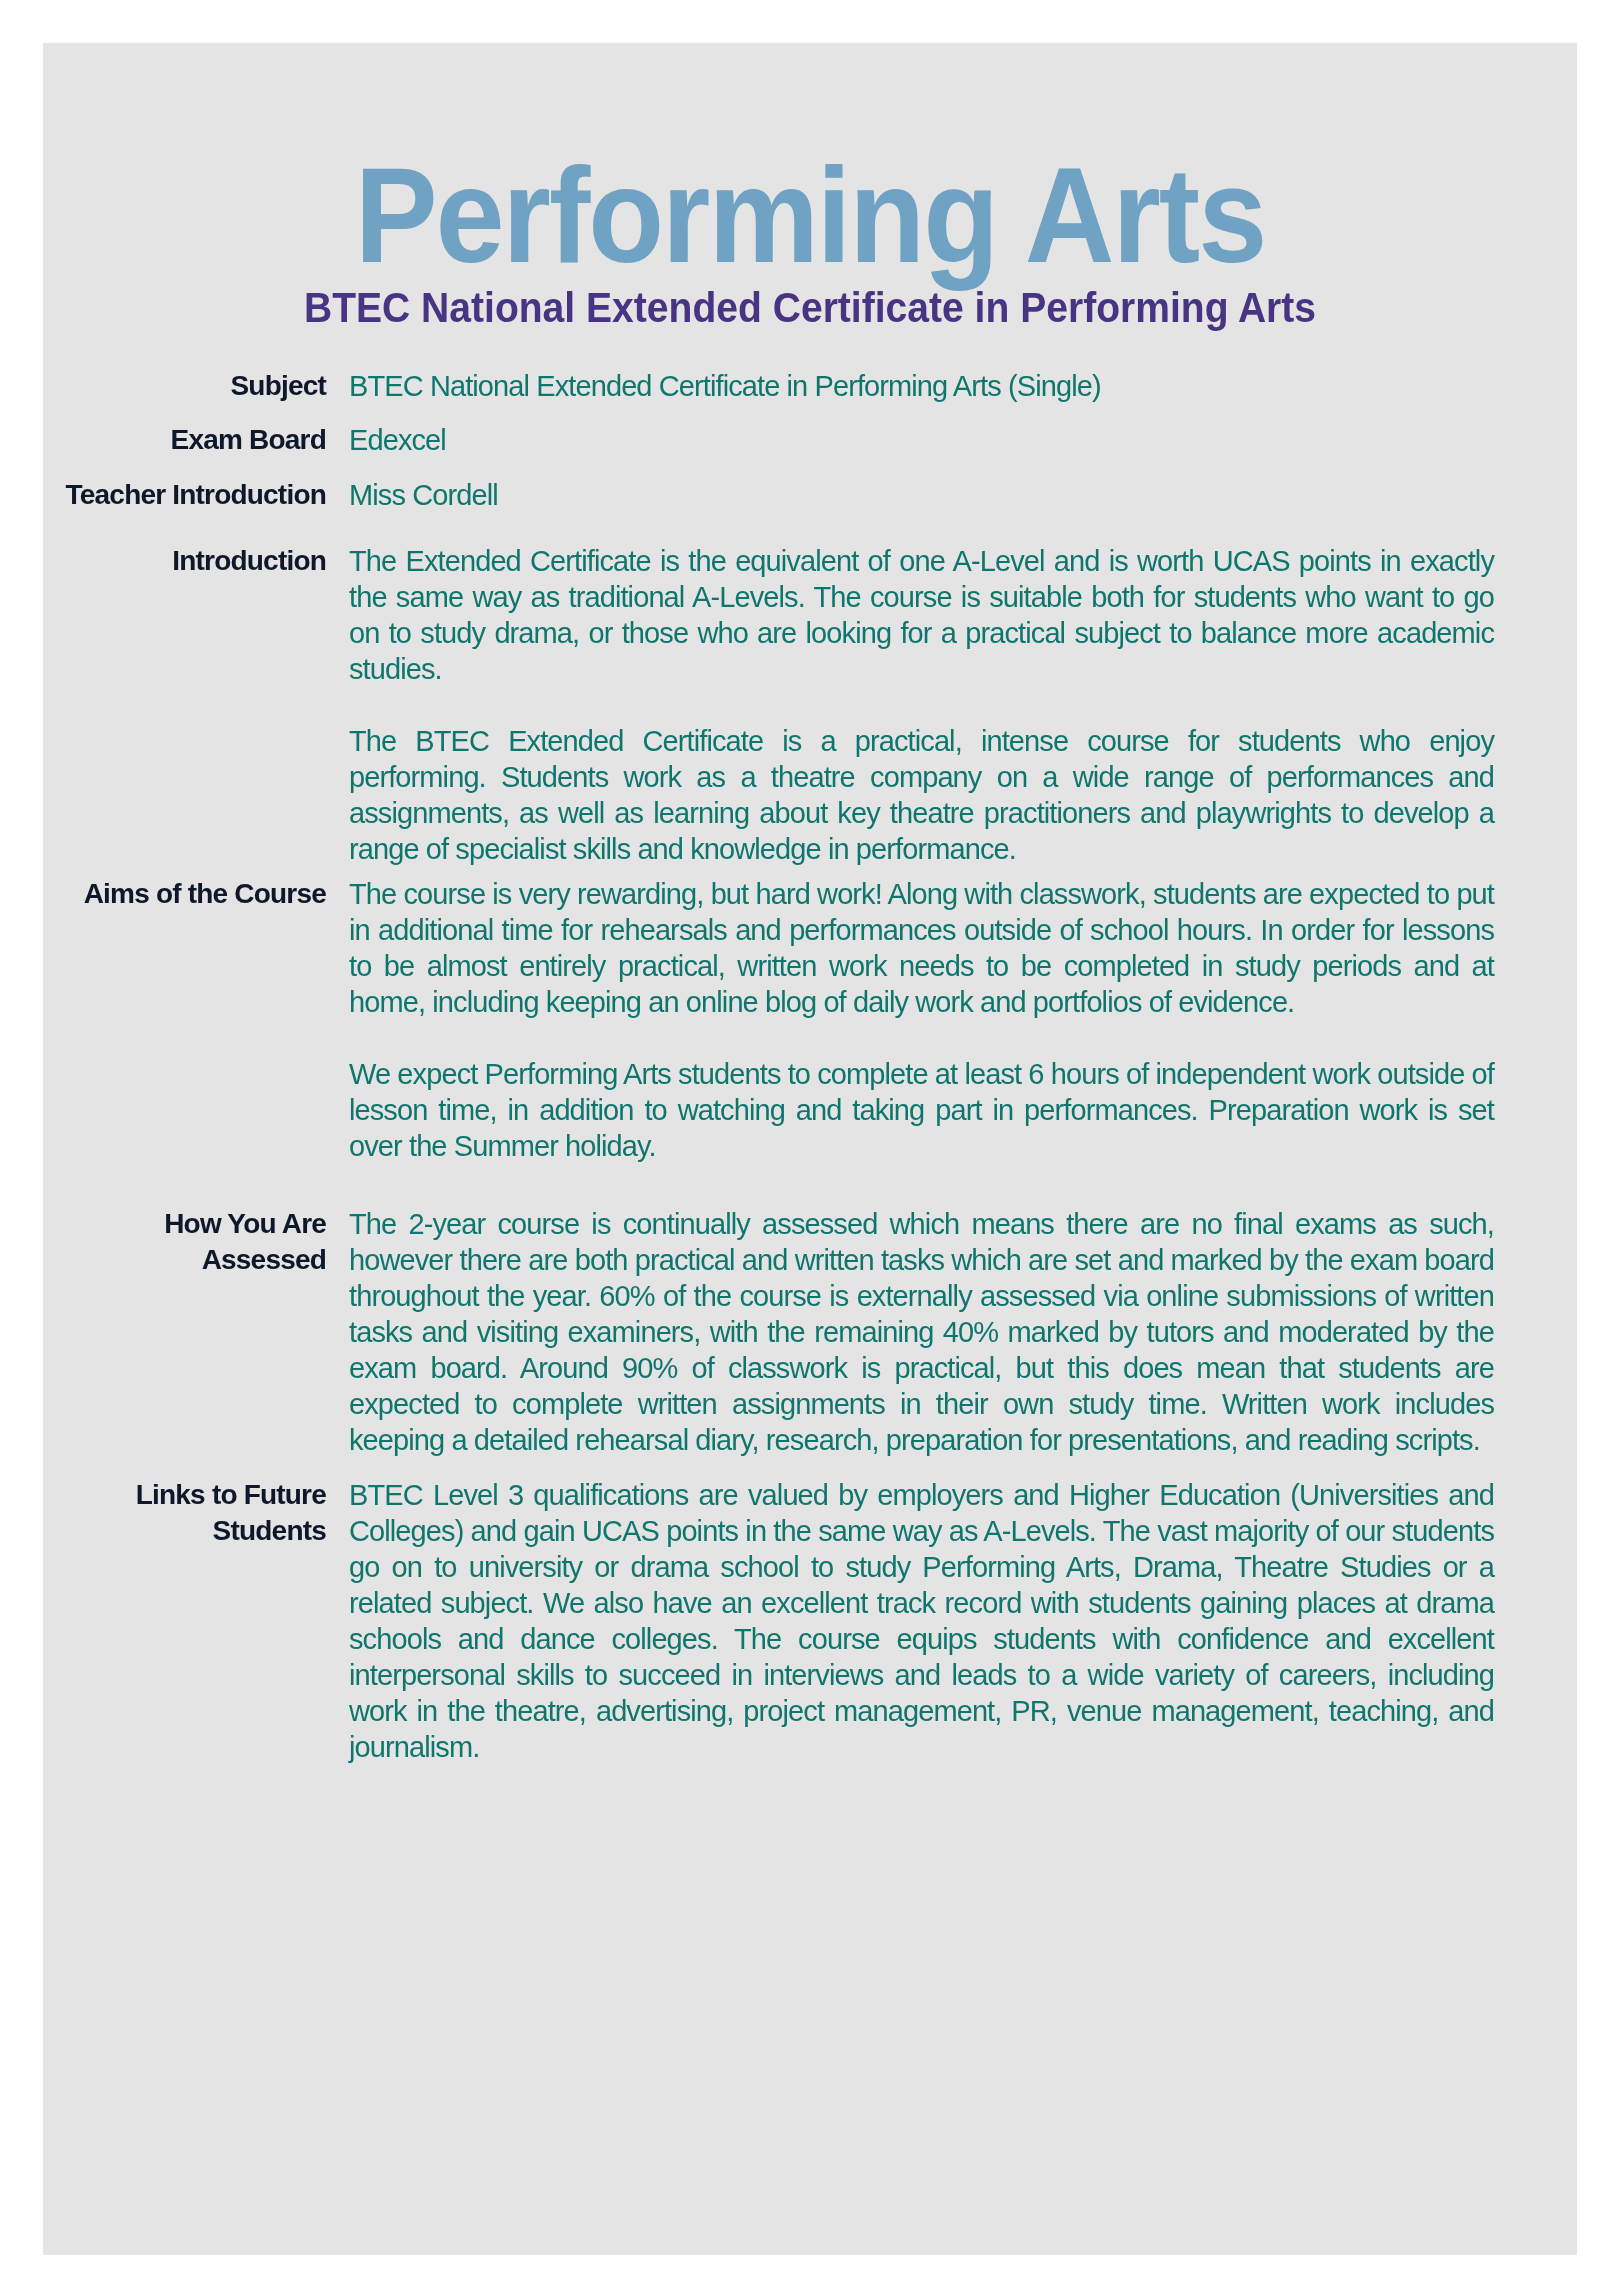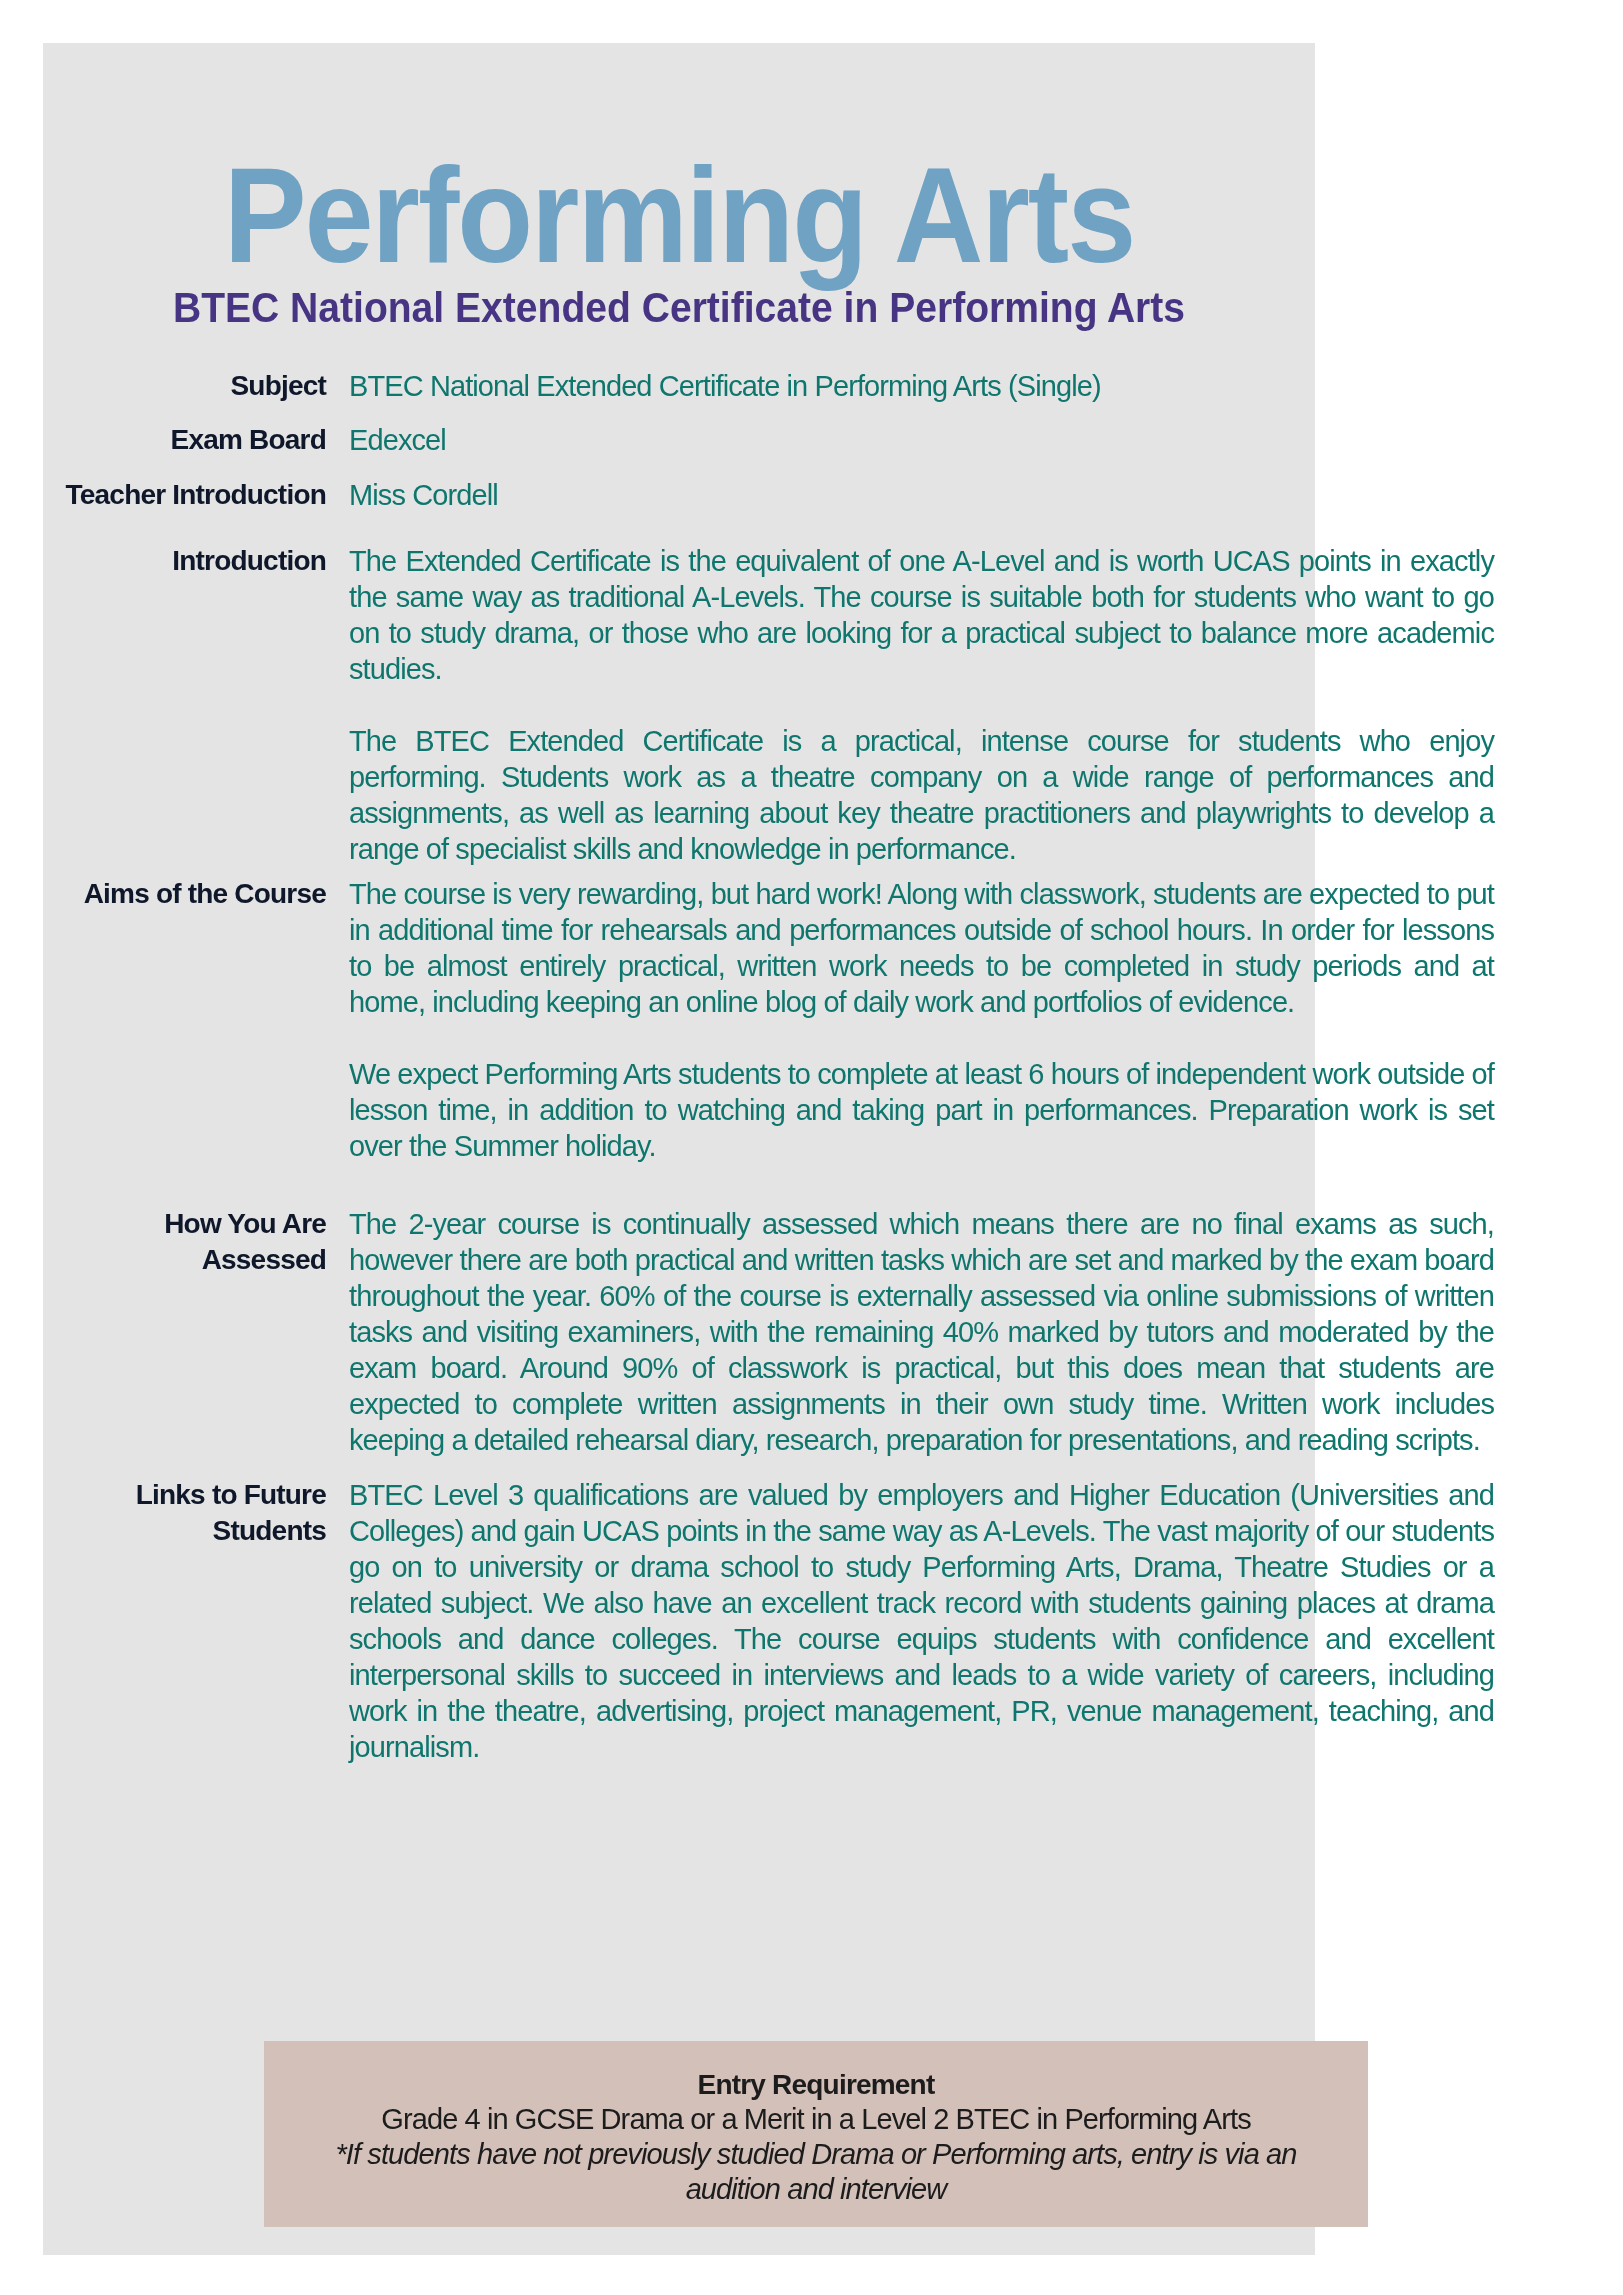--- a/index.html
+++ b/index.html
@@ -6,21 +6,21 @@
   body {
     width: 1623px; height: 2295px;
     background: #ffffff;
     position: relative;
     overflow: hidden;
     font-family: "DejaVu Sans", sans-serif;
   }
   .panel {
     position: absolute;
     left: 43px; top: 43px;
-    width: 1272px; height: 2212px;
+    width: 1534px; height: 2212px;
     background: #e4e4e4;
   }
   .main-title {
     position: absolute;
     left: 0; right: 0; top: 92px;
     text-align: center;
     font-family: "Liberation Sans", sans-serif;
     font-weight: bold;
     font-size: 135px;
     line-height: 162px;
@@ -148,19 +148,14 @@
       </div>
     </div>
     <div class="row">
       <div class="label">Links to Future Students</div>
       <div class="value">
         <p>BTEC Level 3 qualifications are valued by employers and Higher Education (Universities and Colleges) and gain UCAS points in the same way as A-Levels. The vast majority of our students go on to university or drama school to study Performing Arts, Drama, Theatre Studies or a related subject. We also have an excellent track record with students gaining places at drama schools and dance colleges. The course equips students with confidence and excellent interpersonal skills to succeed in interviews and leads to a wide variety of careers, including work in the theatre, advertising, project management, PR, venue management, teaching, and journalism.</p>
       </div>
     </div>
   </div>
 
-  <div class="entry-box">
-    <div class="entry-title">Entry Requirement</div>
-    <div class="entry-text">Grade 4 in GCSE Drama or a Merit in a Level 2 BTEC in Performing Arts</div>
-    <div class="entry-note">*If students have not previously studied Drama or Performing arts, entry is via an audition and interview</div>
-  </div>
 </div>
 
 
 </body></html>

